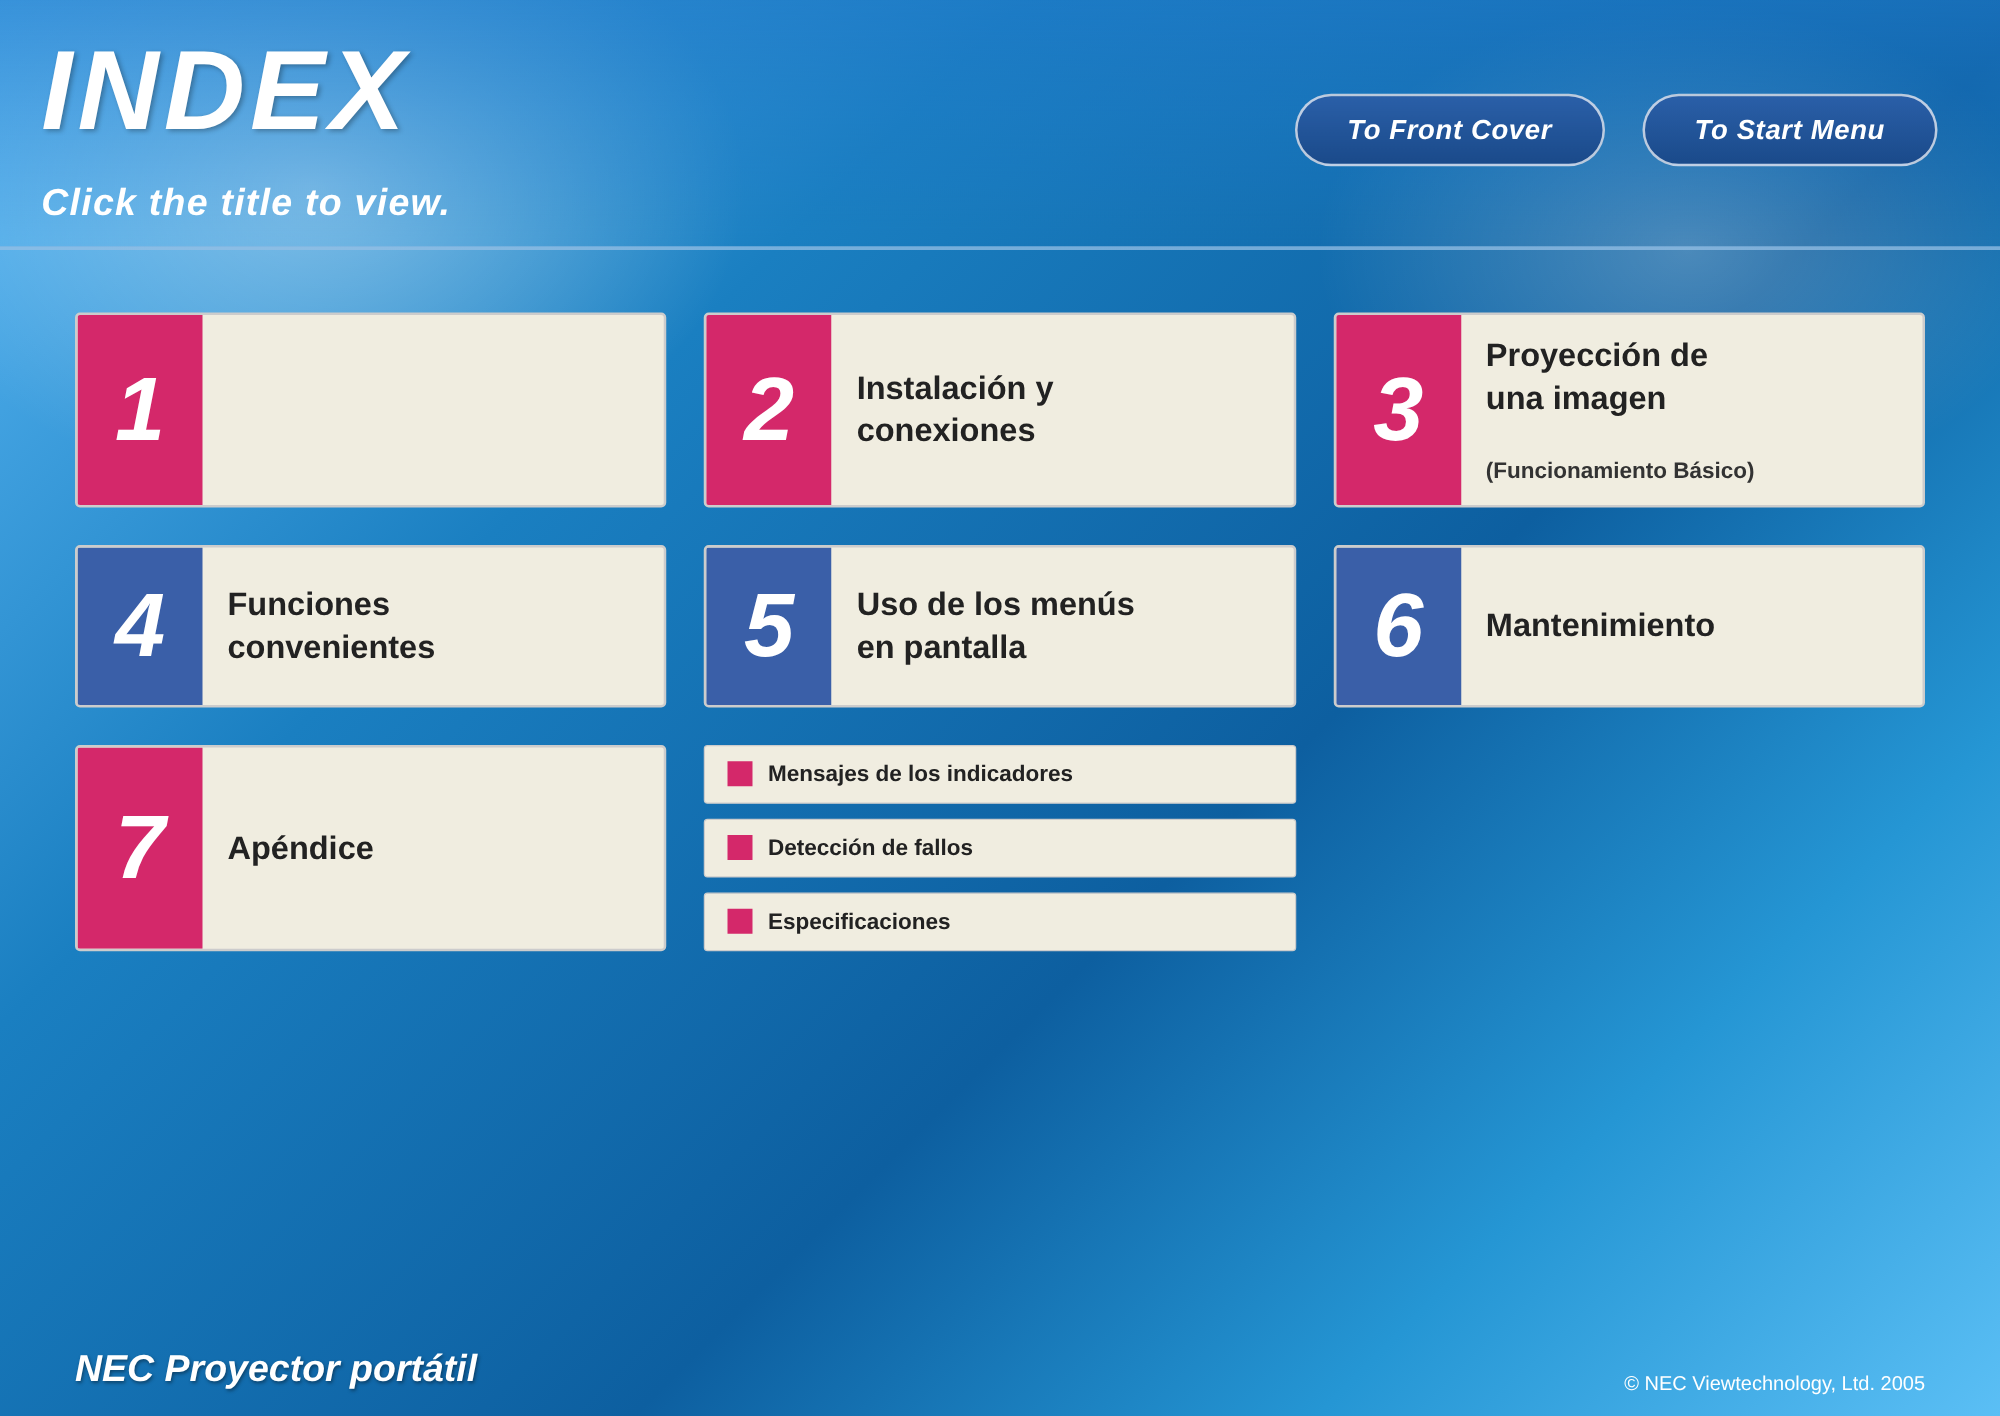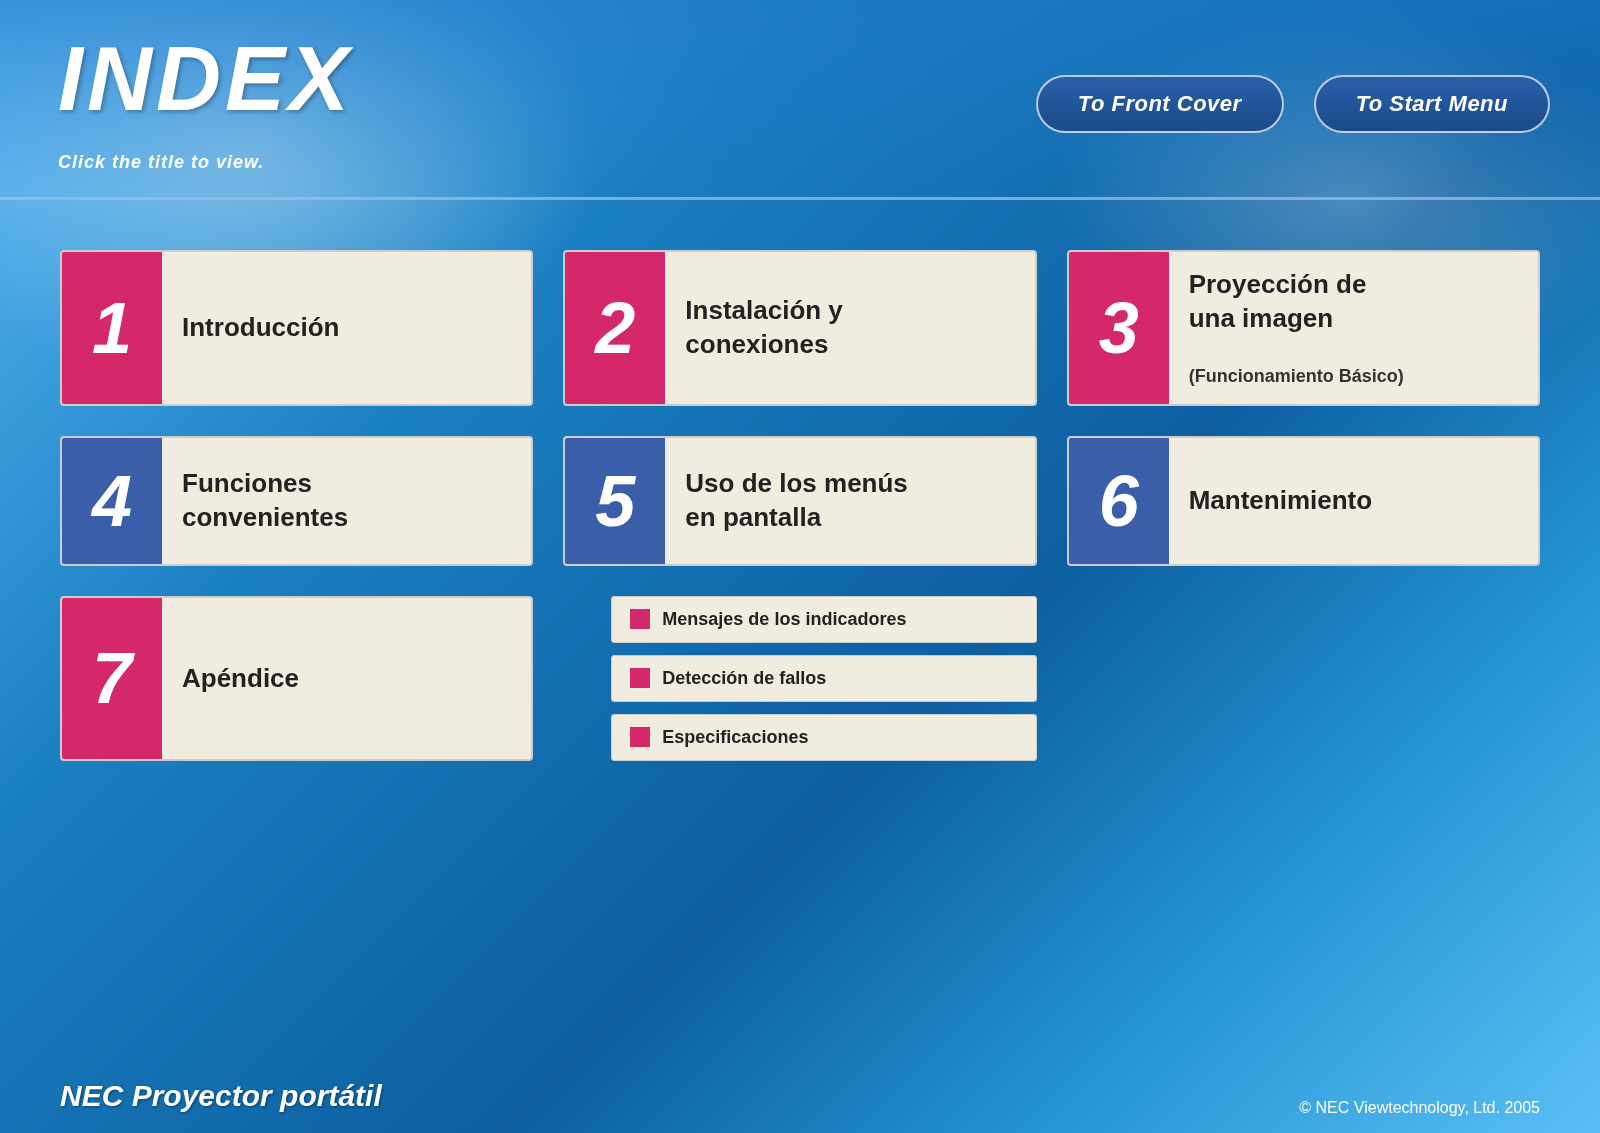--- a/index.html
+++ b/index.html
@@ -46,21 +46,21 @@
       position: relative;
       z-index: 1;
       width: 1600px;
       height: 1133px;
     }
 
     
     .header {
       display: flex;
       align-items: center;
-      padding: 30px 50px 20px 58px;
+      padding: 30px 50px 20px 33px;
       gap: 40px;
       background: linear-gradient(180deg, rgba(30,120,200,0.6) 0%, transparent 100%);
       border-bottom: 3px solid rgba(255,255,255,0.4);
       height: 200px;
     }
 
     .logo-area {
       flex: 0 0 auto;
     }
 
@@ -68,21 +68,21 @@
       font-size: 90px;
       font-weight: 900;
       color: white;
       letter-spacing: 4px;
       line-height: 1;
       text-shadow: 2px 2px 4px rgba(0,0,0,0.3);
       font-style: italic;
     }
 
     .logo-subtitle {
-      font-size: 18px;
+      font-size: 30px;
       font-weight: 700;
       color: white;
       letter-spacing: 1px;
       font-style: italic;
       margin-top: 28px;
     }
 
     .nav-buttons {
       display: flex;
       gap: 30px;
@@ -181,21 +181,20 @@
 
     .subitem {
       display: flex;
       align-items: center;
       background: #f0ede0;
       border: 1px solid #ccc;
       border-radius: 3px;
       padding: 12px 18px;
       cursor: pointer;
       gap: 12px;
-      margin-left: 48px;
     }
 
     .sub-square {
       width: 20px;
       height: 20px;
       background: #d4286a;
       flex-shrink: 0;
     }
 
     .sub-label {
@@ -252,21 +251,20 @@
       <button class="nav-btn">To Start Menu</button>
     </div>
   </div>
 
   <div class="main">
 
     <div class="index-grid">
 
       <div class="index-item">
         <div class="index-number pink">1</div>
-        <div class="index-label">Introducción</div>
       </div>
 
       <div class="index-item">
         <div class="index-number pink">2</div>
         <div class="index-label">Instalación y<br>conexiones</div>
       </div>
 
       <div class="index-item">
         <div class="index-number pink">3</div>
         <div class="index-label">

